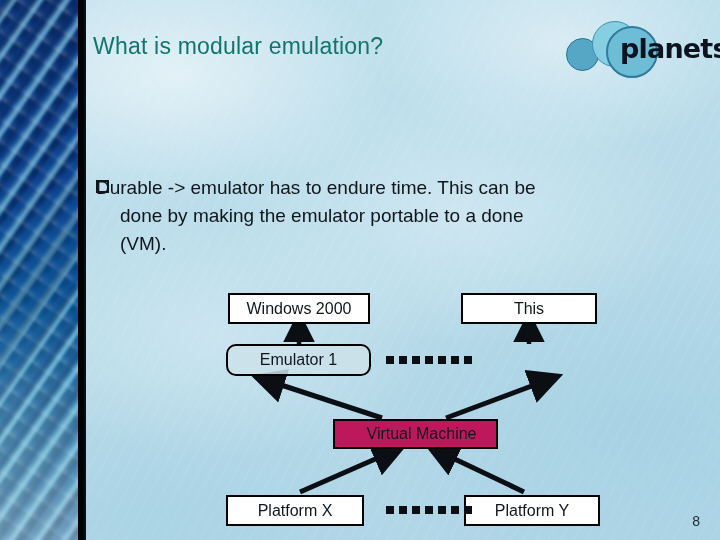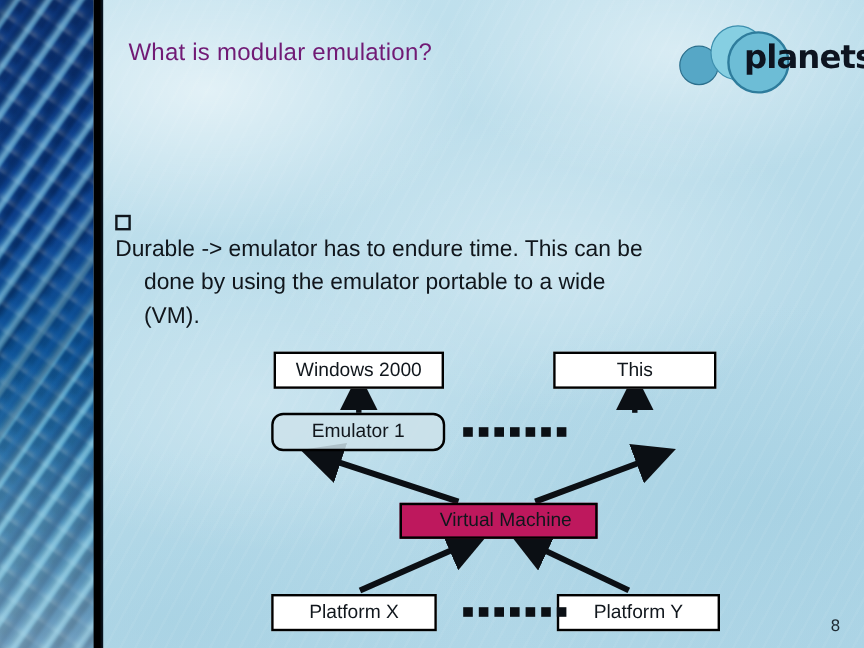--- a/index.html
+++ b/index.html
@@ -105,23 +105,23 @@
   .sidebar-edge {
     position: absolute;
     left: 78px; top: 0;
     width: 8px; height: 540px;
     background: linear-gradient(to right, #000000 0%, #000000 65%, #0b1b2a 100%);
   }
 
   
   .title {
     position: absolute;
-    left: 107px; top: 33px;
-    font-size: 20px;
-    color: #701a75;
+    left: 93px; top: 33px;
+    font-size: 23px;
+    color: #0f766e;
     letter-spacing: .2px;
     white-space: nowrap;
   }
   .subtitle {
     position: absolute;
     left: 96px; top: 106px;
     font-size: 19px;
     color: #10161c;
     white-space: nowrap;
   }
@@ -141,21 +141,21 @@
     vertical-align: 1px;
     margin-right: 8px;
   }
   .bullet-body {
     display: block;
     padding-left: 24px;
     margin-top: -28px;
     text-indent: 0;
   }
   .bullet-line { display: block; white-space: nowrap; }
-  .bullet-line.first { text-indent: -24px; margin-top: 20px; }
+  .bullet-line.first { text-indent: -24px; }
 
   
   .diagram { position: absolute; left: 18px; top: 0; width: 720px; height: 540px; }
   .dbox {
     position: absolute;
     box-sizing: border-box;
     border: 2px solid #000000;
     font-size: 16px;
     color: #10161c;
     display: flex;
@@ -228,21 +228,21 @@
     <div class="sidebar-fade"></div>
   </div>
   <div class="sidebar-edge"></div>
 
   <div class="title">What is modular emulation?</div>
 
   <div class="bullet-block">
     <span class="bullet-glyph"></span>
     <span class="bullet-body">
       <span class="bullet-line first">Durable -&gt; emulator has to endure time. This can be</span>
-      <span class="bullet-line">done by using the emulator portable to a wide</span>
+      <span class="bullet-line">done by making the emulator portable to a done</span>
       <span class="bullet-line">(VM).</span>
     </span>
   </div>
 
   <div class="diagram">
 
     <svg class="arrow-layer" width="720" height="540" viewBox="0 0 720 540">
       <defs>
         <marker id="ah" markerWidth="7" markerHeight="7" refX="3.1" refY="3.5" orient="auto" markerUnits="strokeWidth">
           <path d="M0,0 L7,3.5 L0,7 Z" fill="#0b0f14"></path>

